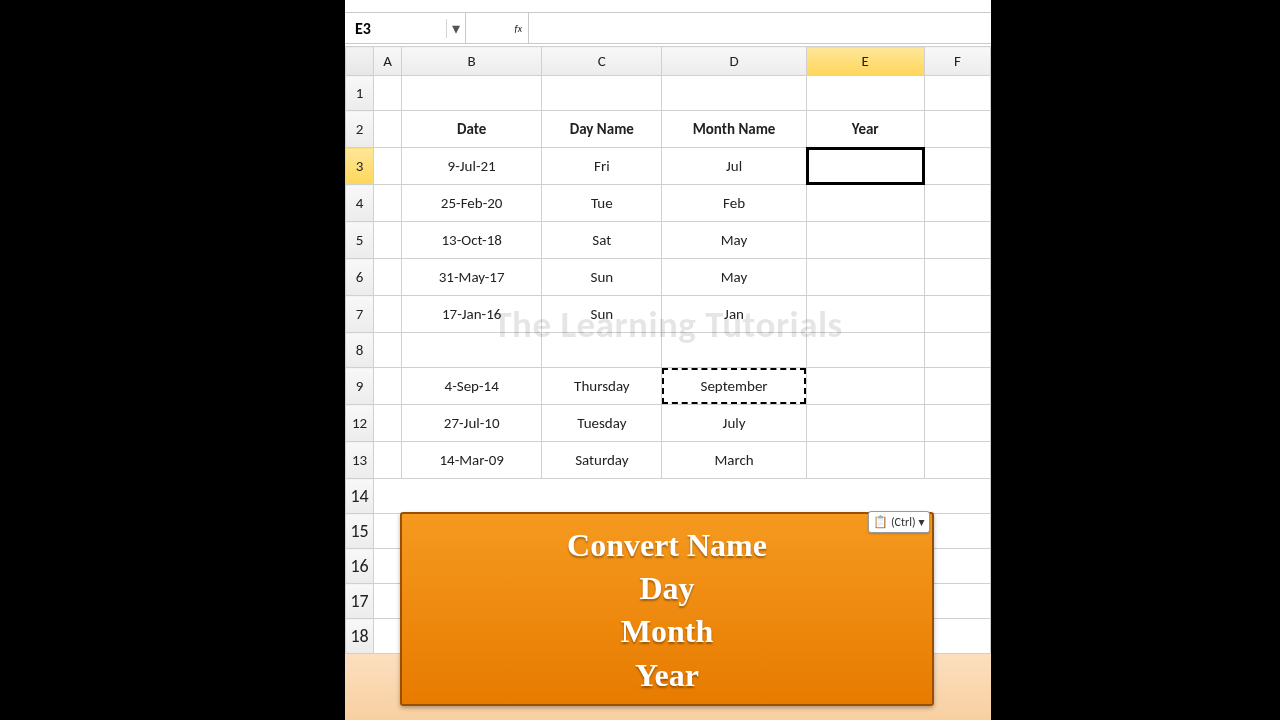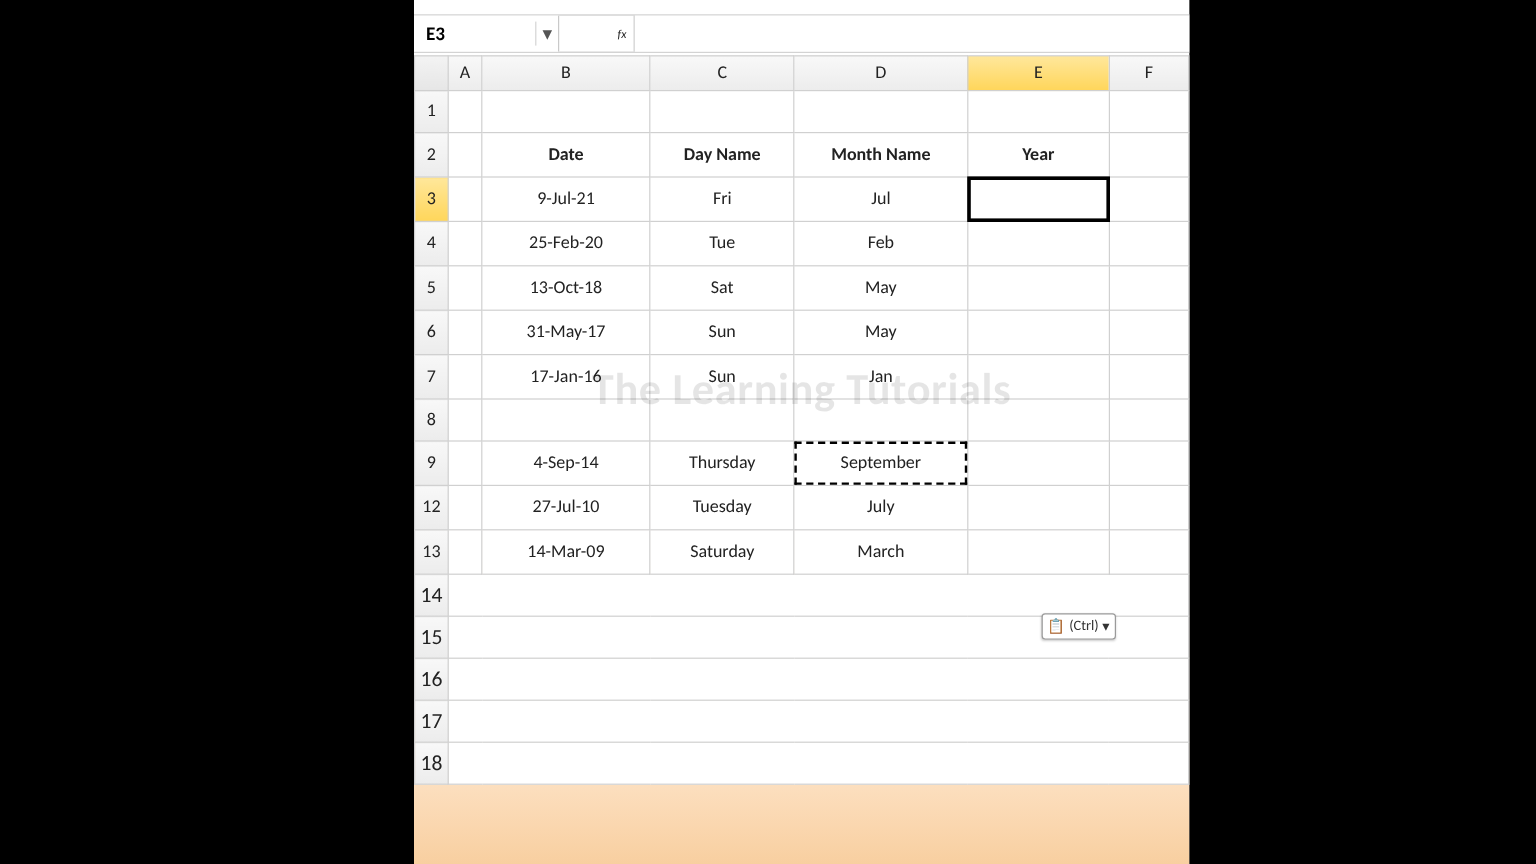--- a/index.html
+++ b/index.html
@@ -224,20 +224,27 @@
               <th>18</th>
               <td class="blank" colspan="6"></td>
             </tr>
 
         </tbody>
       </table>
     </div>
 
     <div class="wm">The Learning Tutorials</div>
 
+    <div class="banner">
+      <div class="pad"></div>
+      <div class="l">Convert Name</div>
+      <div class="l">Day</div>
+      <div class="l">Month</div>
+      <div class="l">Year</div>
+    </div>
 
     <div class="smart">
       <span class="ic">📋</span>
       <span>(Ctrl)</span>
       <span>▾</span>
     </div>
 
   </div>
 </div>
 

